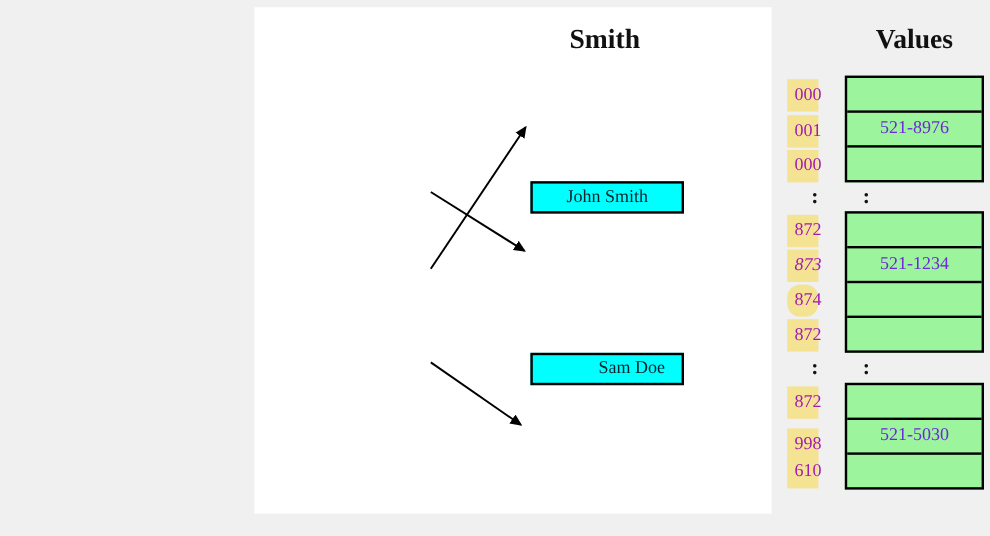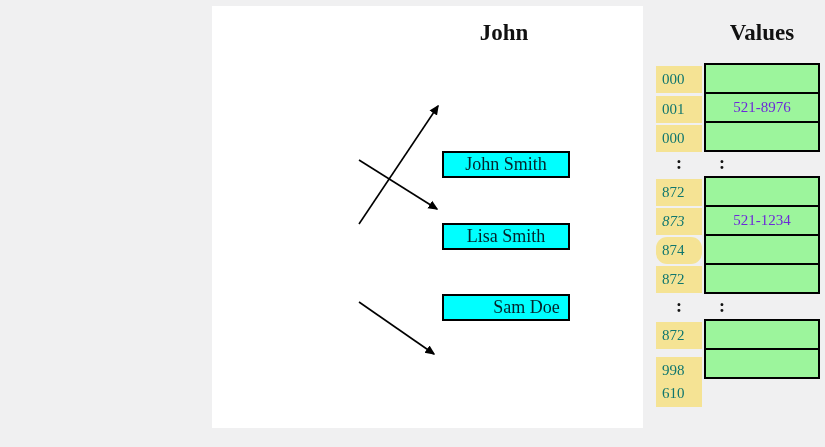--- a/index.html
+++ b/index.html
@@ -29,33 +29,33 @@
   }
   .key-box{
     position:absolute;
     left:230px;
     width:128px;height:27px;
     background:#00ffff;
     border:2px solid #000000;
     box-sizing:border-box;
     text-align:center;
     line-height:23px;
-    font-size:18px;
+    font-size:15px;
     color:#05242b;
   }
   .index-cell{
     position:absolute;
     left:444px;
-    width:46px;height:27px;
+    width:26px;height:27px;
     background:#f5e394;
     box-sizing:border-box;
     font-size:15px;
     line-height:27px;
     padding-left:6px;
-    color:#0f766e;
+    color:#a21caf;
   }
   .value-stack{
     position:absolute;
     left:492px;
     width:116px;
     background:#9cf59c;
     border:2px solid #000000;
     box-sizing:border-box;
   }
   .value-row{
@@ -83,25 +83,24 @@
     width:825px;height:447px;
     pointer-events:none;
   }
 </style>
 </head>
 <body>
 
 <div class="page">
   <div class="canvas">
 
-    <div class="heading" style="left:222px;top:14px;">John</div>
+    <div class="heading" style="left:222px;top:14px;">Smith</div>
     <div class="heading" style="left:480px;top:14px;">Values</div>
 
     <div class="key-box" style="top:145px;">John Smith</div>
-    <div class="key-box" style="top:217px;">Lisa Smith</div>
     <div class="key-box" style="top:288px;padding-left:41px;">Sam Doe</div>
 
     <div class="index-cell" style="top:60px;">000</div>
     <div class="index-cell" style="top:90px;">001</div>
     <div class="index-cell" style="top:119px;">000</div>
 
     <div class="index-cell" style="top:173px;">872</div>
     <div class="index-cell" style="top:202px;font-style:italic;">873</div>
     <div class="index-cell" style="top:231px;border-radius:11px;">874</div>
     <div class="index-cell" style="top:260px;">872</div>
@@ -118,20 +117,21 @@
 
     <div class="value-stack" style="top:170px;">
       <div class="value-row"></div>
       <div class="value-row">521-1234</div>
       <div class="value-row"></div>
       <div class="value-row"></div>
     </div>
 
     <div class="value-stack" style="top:313px;">
       <div class="value-row"></div>
+      <div class="value-row">521-5030</div>
       <div class="value-row"></div>
     </div>
 
     <div class="colon" style="left:457px;top:147px;">:</div>
     <div class="colon" style="left:500px;top:147px;">:</div>
     <div class="colon" style="left:457px;top:290px;">:</div>
     <div class="colon" style="left:500px;top:290px;">:</div>
 
   </div>
 

